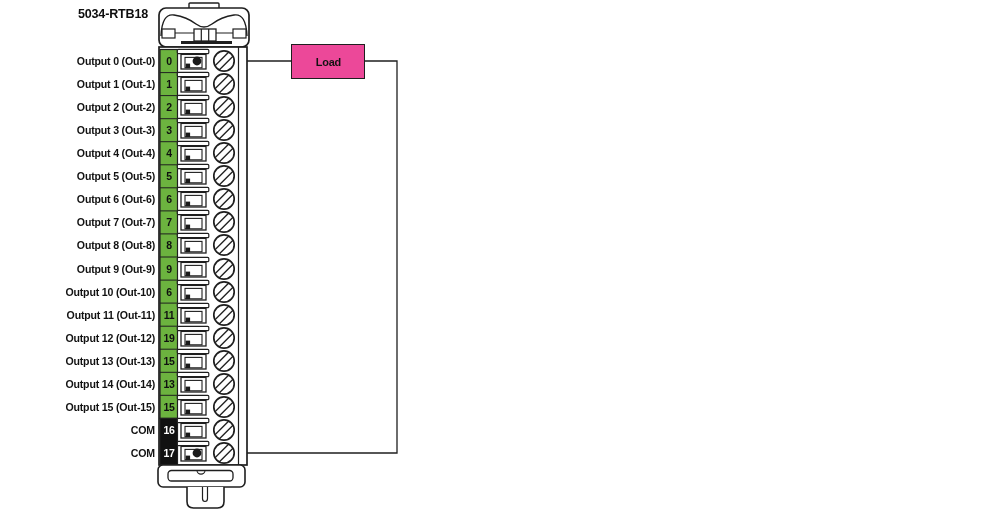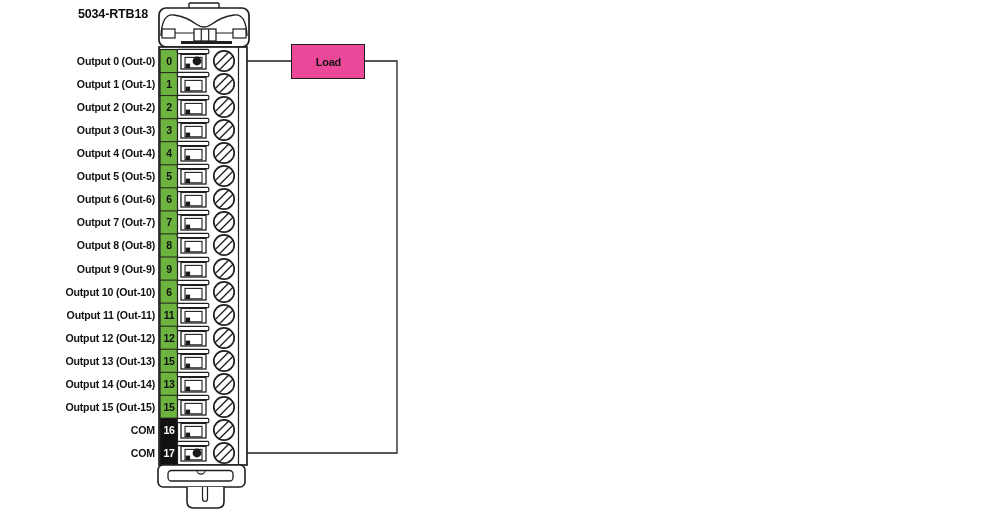--- a/index.html
+++ b/index.html
@@ -151,21 +151,21 @@
     <div class="num" style="top:100px">2</div>
     <div class="num" style="top:123px">3</div>
     <div class="num" style="top:146px">4</div>
     <div class="num" style="top:169px">5</div>
     <div class="num" style="top:192px">6</div>
     <div class="num" style="top:215px">7</div>
     <div class="num" style="top:238px">8</div>
     <div class="num" style="top:262px">9</div>
     <div class="num" style="top:285px">6</div>
     <div class="num" style="top:308px">11</div>
-    <div class="num" style="top:331px">12</div>
+    <div class="num" style="top:331px">19</div>
     <div class="num" style="top:354px">15</div>
     <div class="num" style="top:377px">13</div>
     <div class="num" style="top:400px">15</div>
     <div class="num white" style="top:423px">16</div>
     <div class="num white" style="top:446px">17</div>
   </div>
 
   <div id="load-box">
     <span>Load</span>
   </div>

